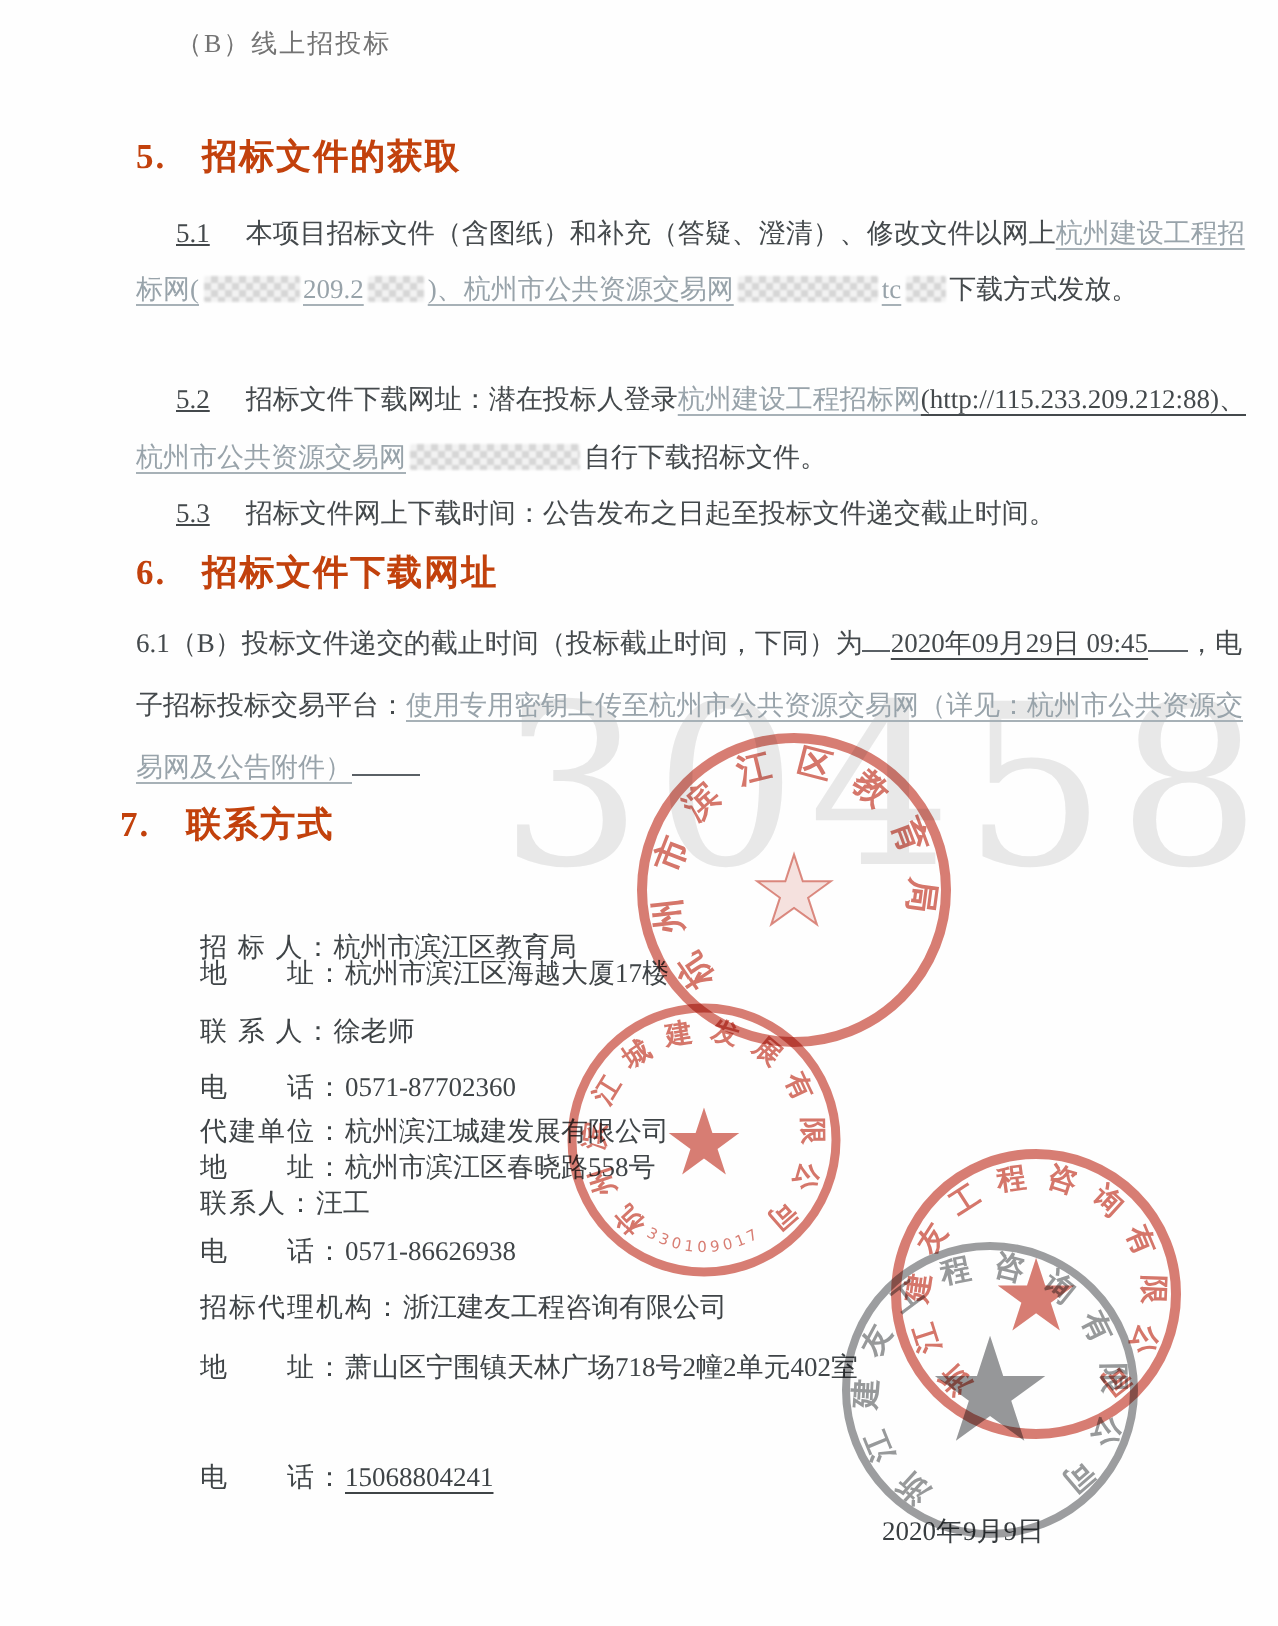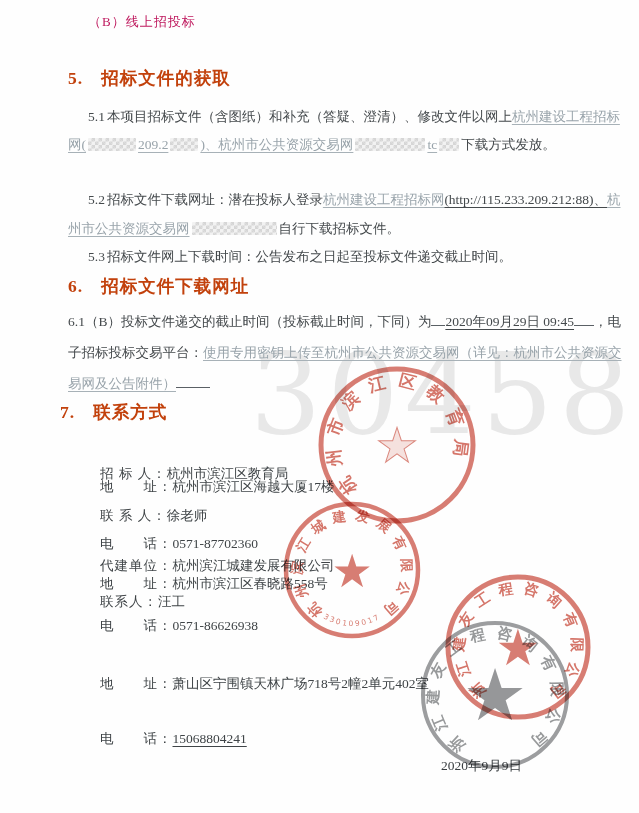--- a/index.html
+++ b/index.html
@@ -2,32 +2,32 @@
 <html><head>
 <meta charset="utf-8">
 <style>
   html,body{margin:0;padding:0;background:#ffffff;}
   .page{
     position:relative;width:639px;height:813px;background:#fefefe;overflow:hidden;
     font-family:"Liberation Serif","DejaVu Serif",serif;color:#41464a;
   }
   
   .abs{position:absolute;}
-  .intro{top:13px;left:88px;font-size:13px;color:#be185d;letter-spacing:1px;}
+  .intro{top:13px;left:88px;font-size:13px;color:#737373;letter-spacing:1px;}
   .h-sec{font-size:17.5px;font-weight:bold;color:#c2410c;letter-spacing:1px;}
   .h-num{margin-right:18px;}
   .h5{top:66px;left:68px;}
   .h6{top:274px;left:68px;}
   .h7{top:400px;left:60px;}
   .para{font-size:13.5px;line-height:28px;width:556px;left:68px;color:#44494c;}
   .p51{top:103px;}
   .p52{top:185px;line-height:29px;}
   .p53{top:243px;}
   .p61{top:306px;line-height:31px;width:560px;}
-  .lead{margin-right:2px;}
+  .lead{margin-right:18px;text-decoration:underline;}
   .indent{text-indent:20px;}
   .link{color:#98a3aa;text-decoration:underline;text-underline-offset:3px;text-decoration-color:#a7b1b7;}
   .u{text-decoration:underline;text-underline-offset:3px;}
   .blank-u{display:inline-block;border-bottom:1px solid #5a6065;height:12px;}
   .w14{width:14px}.w20{width:20px}.w34{width:34px}
   
   .redact{
     display:inline-block;height:13px;vertical-align:-2px;margin:0 2px;border-radius:1px;
     background-image:
       linear-gradient(45deg,#d6d6d6 25%,transparent 25%,transparent 75%,#d6d6d6 75%),
@@ -103,20 +103,21 @@
 
     <div class="abs contacts">
       <div class="row" style="top:16px"><span class="lab">招 标 人：</span><span>杭州市滨江区教育局</span></div>
       <div class="row" style="top:29px"><span class="lab">地　　址：</span><span>杭州市滨江区海越大厦17楼</span></div>
       <div class="row" style="top:58px"><span class="lab">联 系 人：</span><span>徐老师</span></div>
       <div class="row" style="top:86px"><span class="lab">电　　话：</span><span>0571-87702360</span></div>
       <div class="row" style="top:108px"><span class="lab">代建单位：</span><span>杭州滨江城建发展有限公司</span></div>
       <div class="row" style="top:126px"><span class="lab">地　　址：</span><span>杭州市滨江区春晓路558号</span></div>
       <div class="row" style="top:144px"><span class="lab">联系人：</span><span>汪工</span></div>
       <div class="row" style="top:168px"><span class="lab">电　　话：</span><span>0571-86626938</span></div>
+      <div class="row" style="top:196px"><span class="lab">招标代理机构：</span><span>浙江建友工程咨询有限公司</span></div>
       <div class="row" style="top:226px"><span class="lab">地　　址：</span><span>萧山区宁围镇天林广场718号2幢2单元402室</span></div>
       <div class="row" style="top:281px"><span class="lab">电　　话：</span><span class="u">15068804241</span></div>
     </div>
 
     <div class="abs date">2020年9月9日</div>
   </div>
 
   <svg class="stamp" style="left:312px;top:360px;width:170px;height:170px" viewBox="0 0 170 170">
     <defs>
       <path id="arcA" d="M85 85 m-58 0 a58 58 0 1 1 116 0 a58 58 0 1 1 -116 0"></path>

